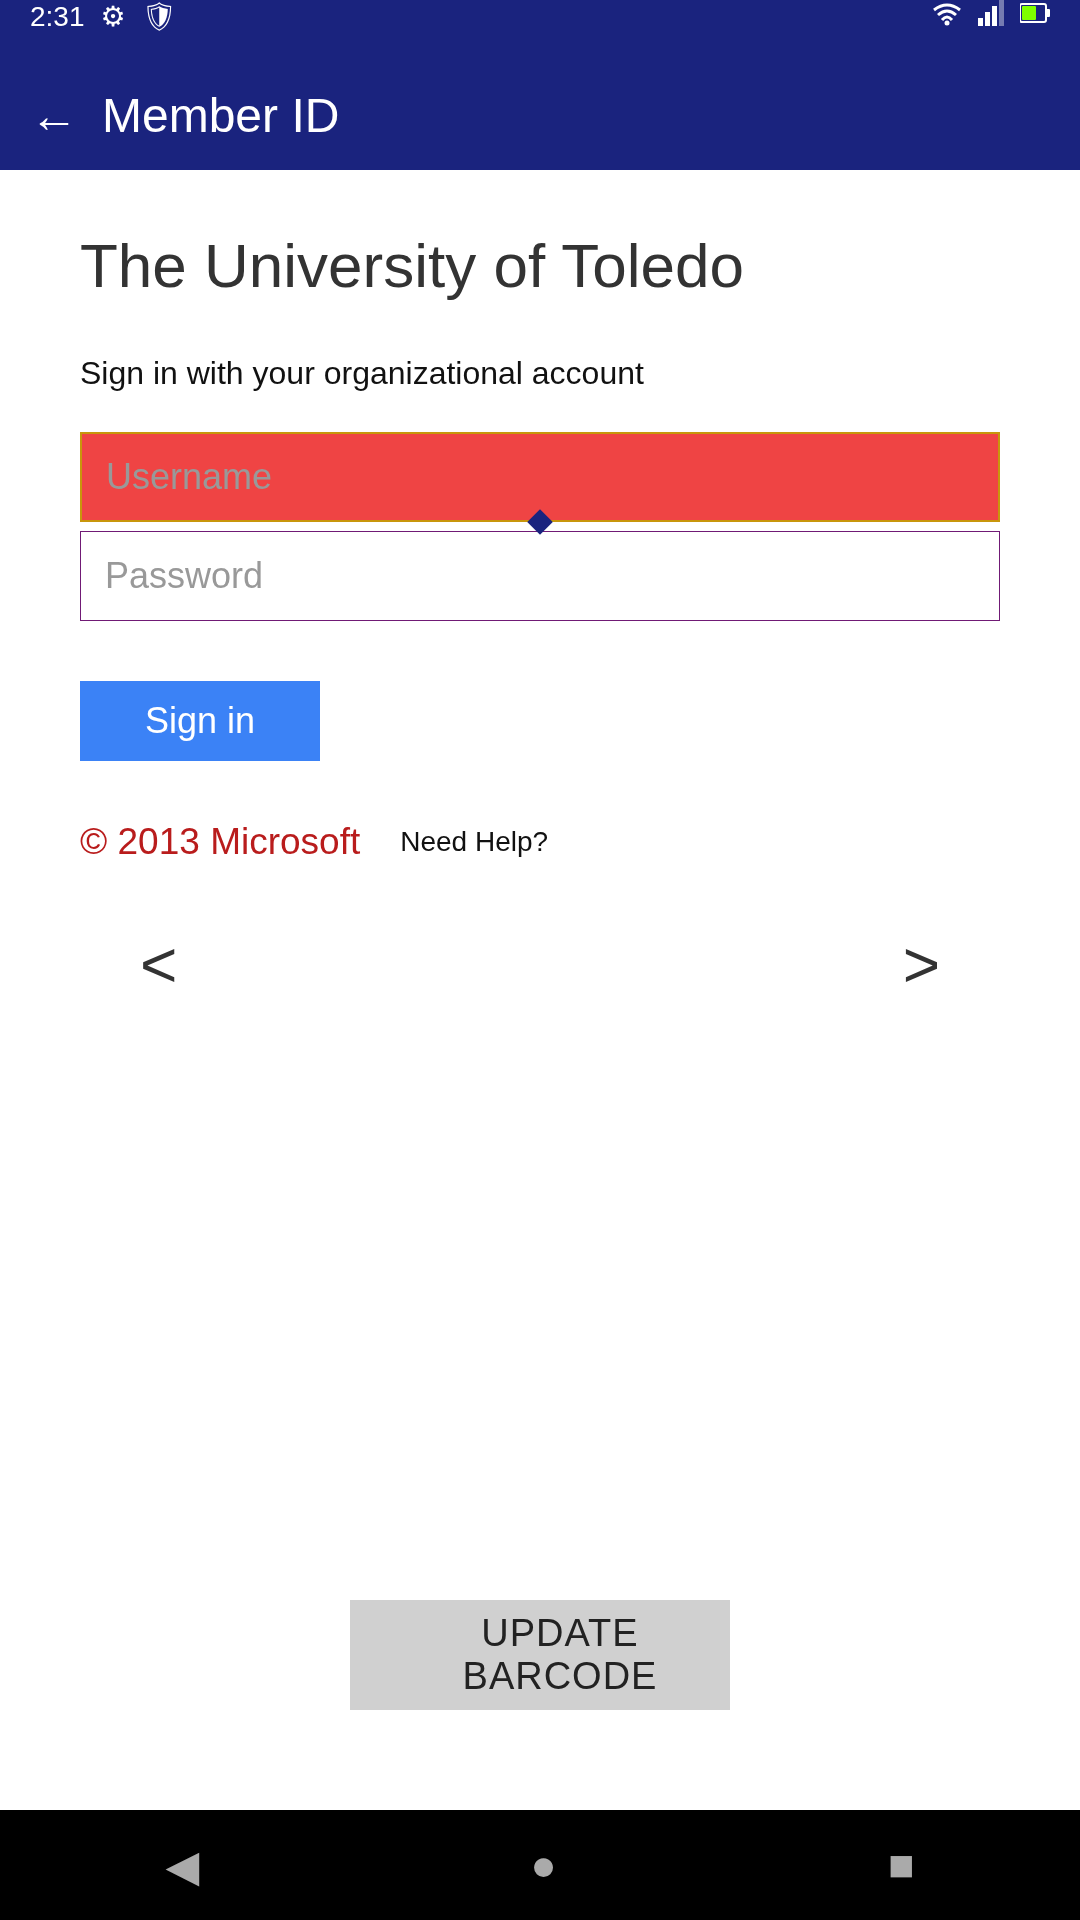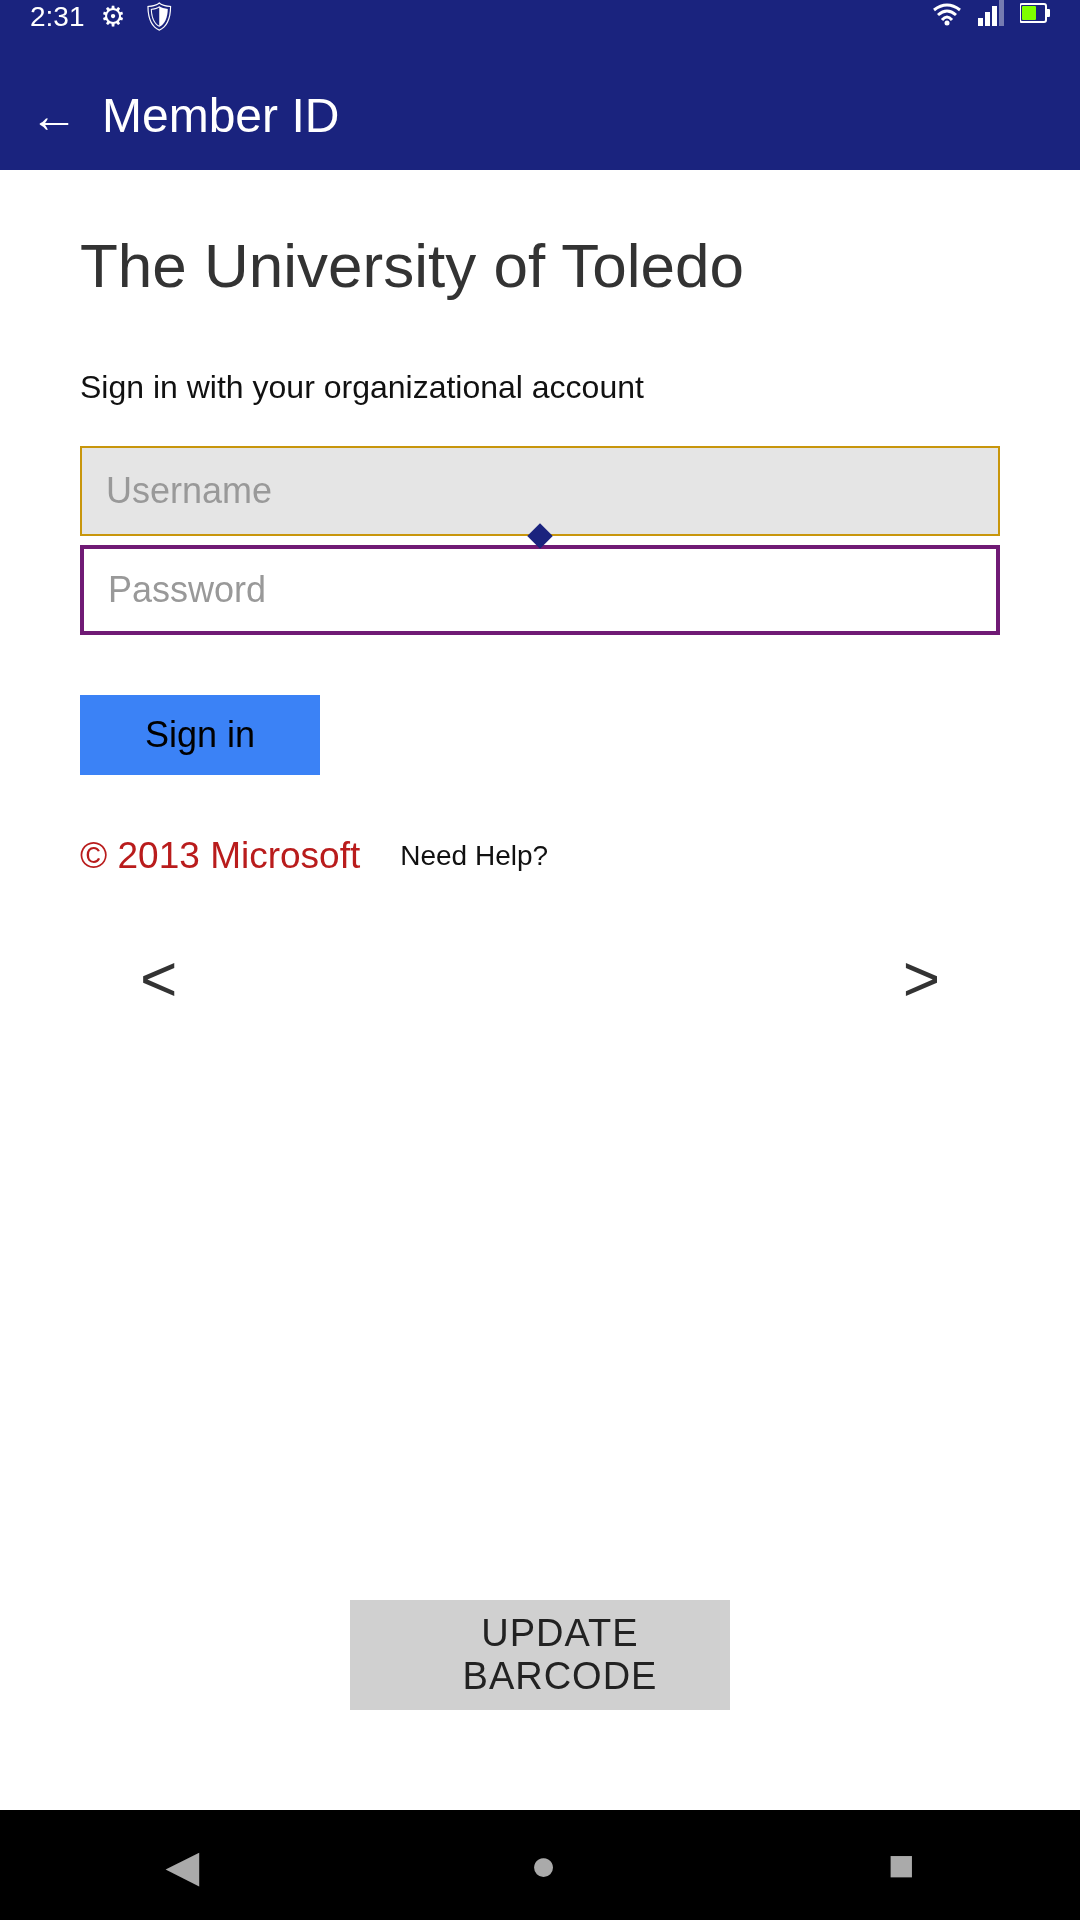--- a/index.html
+++ b/index.html
@@ -80,38 +80,38 @@
       background: white;
       padding: 60px 80px 40px 80px;
       display: flex;
       flex-direction: column;
     }
 
     .university-title {
       font-size: 62px;
       font-weight: 300;
       color: #333;
-      margin-bottom: 68px;
+      margin-bottom: 54px;
     }
 
     .sign-in-label {
       font-size: 32px;
       color: #111;
       margin-bottom: 40px;
     }
 
     .username-input {
       width: 100%;
       height: 90px;
       border: 2px solid #c8960c;
       outline: none;
       font-size: 36px;
       padding: 0 24px;
       color: #333;
-      background: #e5e5e5;
+      background: #ef4444;
       margin-bottom: 0;
     }
 
     .username-input::placeholder {
       color: #999;
     }
 
     .cursor-indicator {
       width: 100%;
       display: flex;
@@ -123,38 +123,38 @@
       width: 18px;
       height: 18px;
       background: #1a237e;
       transform: rotate(45deg);
       margin-top: -9px;
     }
 
     .password-input {
       width: 100%;
       height: 90px;
-      border: 4px solid #701a75;
+      border: 1px solid #701a75;
       outline: none;
       font-size: 36px;
       padding: 0 24px;
       color: #333;
       background: white;
       margin-bottom: 60px;
     }
 
     .password-input::placeholder {
       color: #999;
     }
 
     .sign-in-button {
       width: 240px;
       height: 80px;
       background: #3b82f6;
-      color: #000000;
+      color: #ffffff;
       font-size: 36px;
       border: none;
       cursor: pointer;
       font-weight: 400;
       margin-bottom: 60px;
     }
 
     .footer-links {
       display: flex;
       align-items: center;

